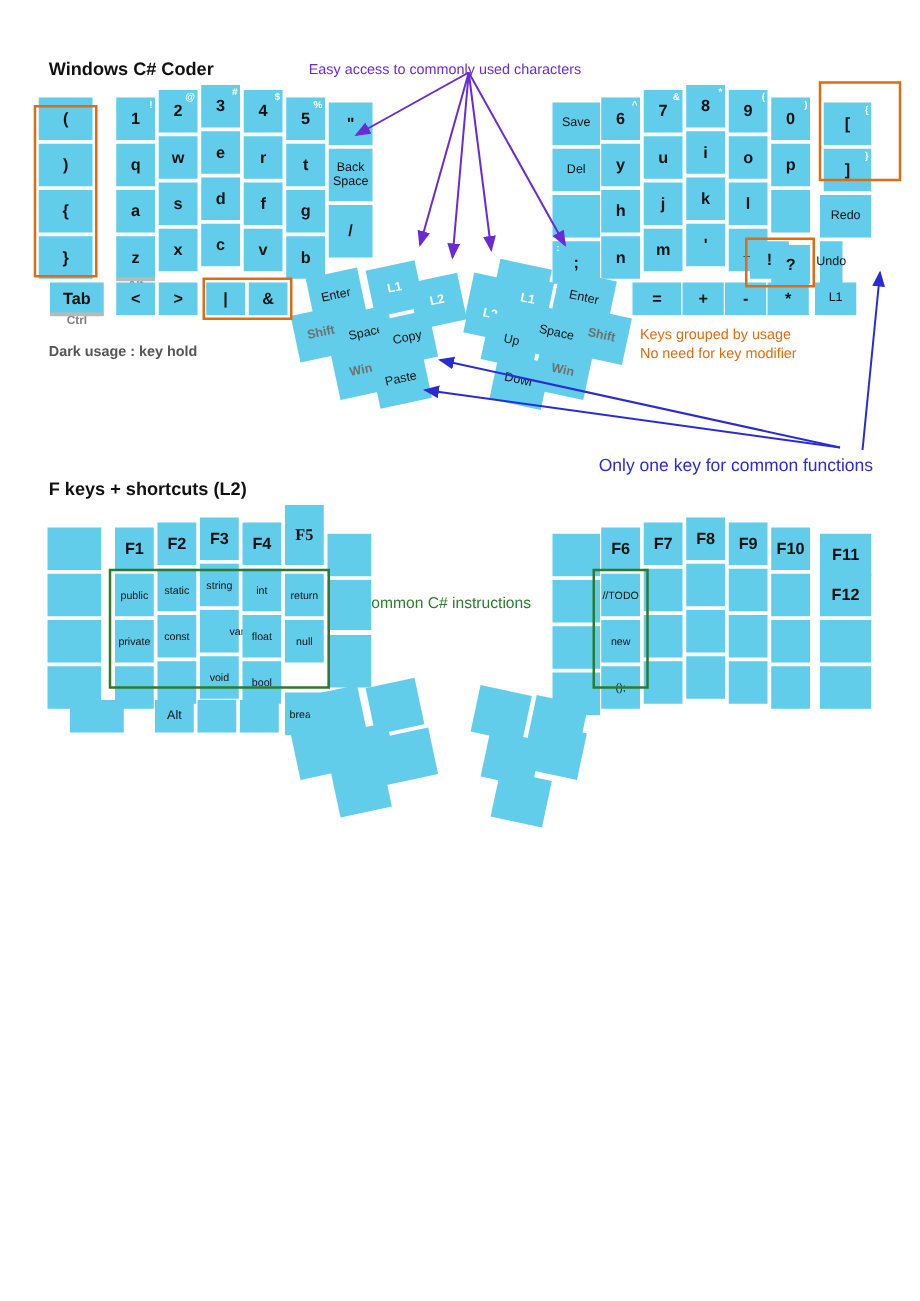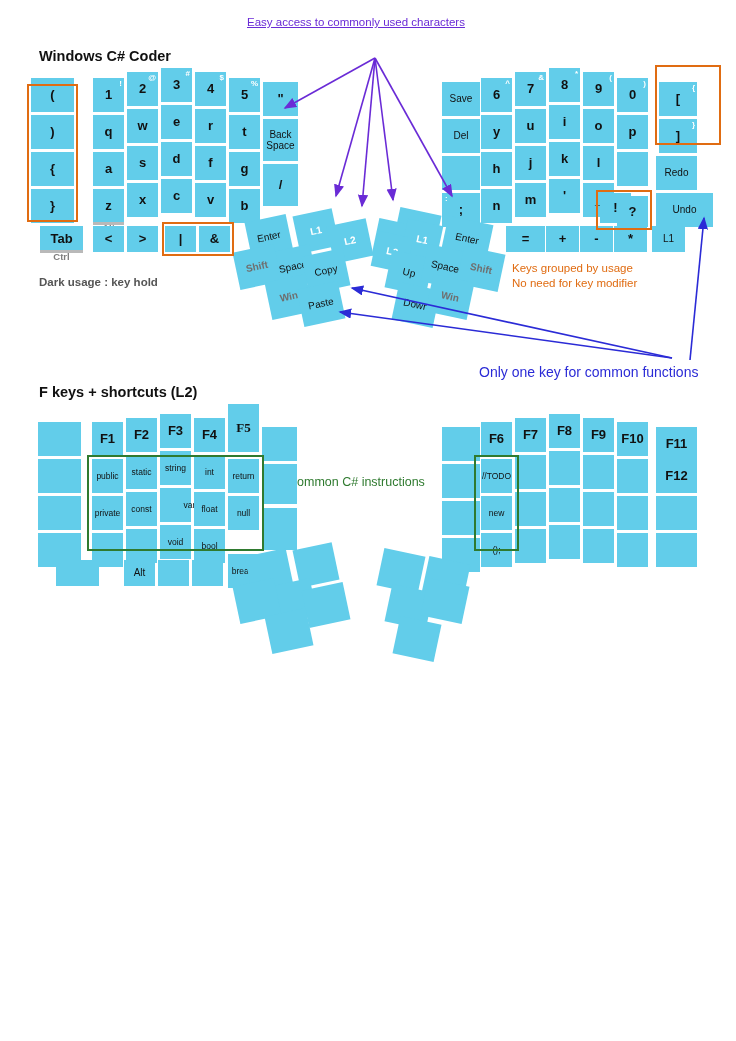--- a/index.html
+++ b/index.html
@@ -49,21 +49,21 @@
   .obox{position:absolute;border:2px solid #e06c12;box-sizing:border-box;}
   .gbox{position:absolute;border:2px solid #2f7a2f;box-sizing:border-box;}
   svg.overlay{position:absolute;left:0;top:0;width:736px;height:1041px;pointer-events:none;}
   .grey-bar{position:absolute;background:#b9b9b9;}
 </style>
 </head>
 <body>
 
 <div class="abs title" style="left:39px;top:48px;">Windows C# Coder</div>
 
-<div class="abs note-purple" style="left:247px;top:16px;text-decoration:underline;">Easy access to commonly used characters</div>
+<div class="abs note-purple" style="left:247px;top:50px;">Easy access to commonly used characters</div>
 <div class="abs note-grey" style="left:39px;top:276px;">Dark usage : key hold</div>
 <div class="abs note-orange" style="left:512px;top:261px;">Keys grouped by usage</div>
 <div class="abs note-orange" style="left:512px;top:276px;">No need for key modifier</div>
 <div class="abs note-blue" style="left:479px;top:364px;">Only one key for common functions</div>
 <div class="abs title" style="left:39px;top:384px;">F keys + shortcuts (L2)</div>
 <div class="abs note-green" style="left:288px;top:475px;">Common C# instructions</div>
 
 <div class="key b" style="left:31px;top:78px;width:43px;height:34px;">
     <span class="lbl">(</span>
   </div>
@@ -289,21 +289,21 @@
 <div class="key b" style="left:583px;top:183px;width:31px;height:34px;">
     <span class="lbl">_</span>
   </div>
 <div class="key b" style="left:600px;top:193px;width:31px;height:30px;">
     <span class="lbl">!</span>
   </div>
 
 <div class="key b" style="left:617px;top:196px;width:31px;height:31px;">
     <span class="lbl">?</span>
   </div>
-<div class="key sm" style="left:656px;top:193px;width:57px;height:34px;">
+<div class="key sm" style="left:656px;top:193px;width:18px;height:34px;">
     <span class="lbl">Undo</span>
   </div>
 
 <div class="key b" style="left:506px;top:226px;width:39px;height:26px;">
     <span class="lbl">=</span>
   </div>
 <div class="key b" style="left:546px;top:226px;width:33px;height:26px;">
     <span class="lbl">+</span>
   </div>
 <div class="key b" style="left:580px;top:226px;width:33px;height:26px;">

